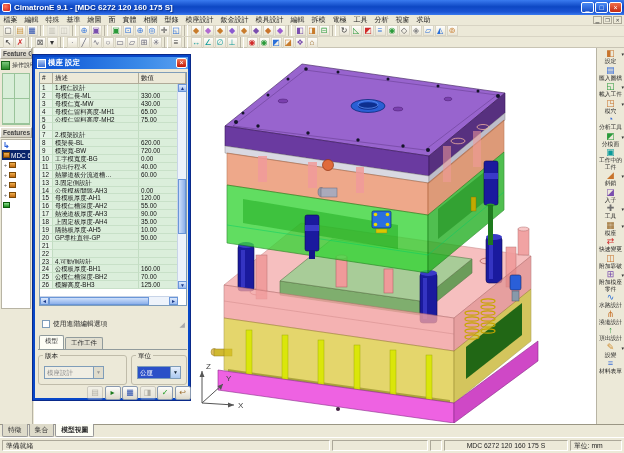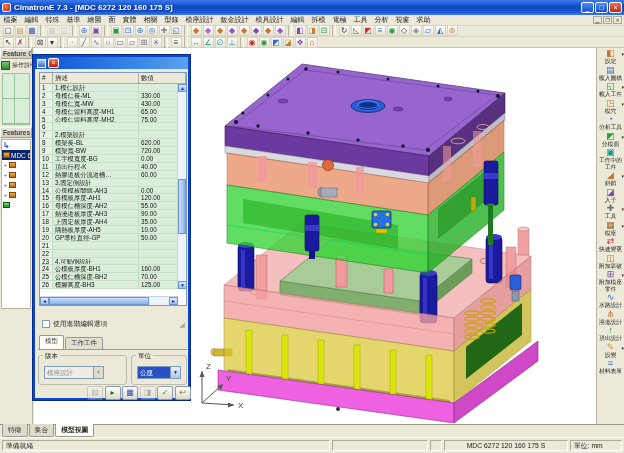--- a/index.html
+++ b/index.html
@@ -116,21 +116,21 @@
     font-size:6.8px;line-height:10px;padding:0 3px;color:#222;box-sizing:border-box;white-space:nowrap;overflow:hidden;}
   svg text{font-family:"Liberation Sans",sans-serif;}
 </style>
 </head>
 <body>
 
 <div class="root">
 
   <div class="titlebar">
     <div class="app-ico"></div>
-    <div class="titletext">CimatronE 7.3 - [MDC 6272 120 160 175 S]</div>
+    <div class="titletext">CimatronE 9.1 - [MDC 6272 120 160 175 S]</div>
     <div class="winbtns">
       <div class="wbtn">_</div>
       <div class="wbtn">□</div>
       <div class="wbtn close">×</div>
     </div>
   </div>
 
   <div class="menubar">
     <div id="menu-items" style="display:flex;">
         <span class="menu-item">檔案</span>
@@ -523,20 +523,21 @@
         <div class="rtb-item">
           <div class="rtb-glyph" style="color: rgb(58, 111, 216);">≡</div>
           <div class="rtb-label">材料表單</div>
         </div>
       </div>
   </div>
 
   <div class="dialog">
     <div class="dlg-title">
       <div class="dlg-ico"></div>
+      <div class="dlg-title-text">模座 設定</div>
       <div class="dlg-close">×</div>
     </div>
 
     <div class="ptable">
       <div class="phead">
         <div class="phc ph-n">#</div>
         <div class="phc ph-d">描述</div>
         <div class="phc ph-v">數值</div>
       </div>
       <div class="prows" id="param-rows">

